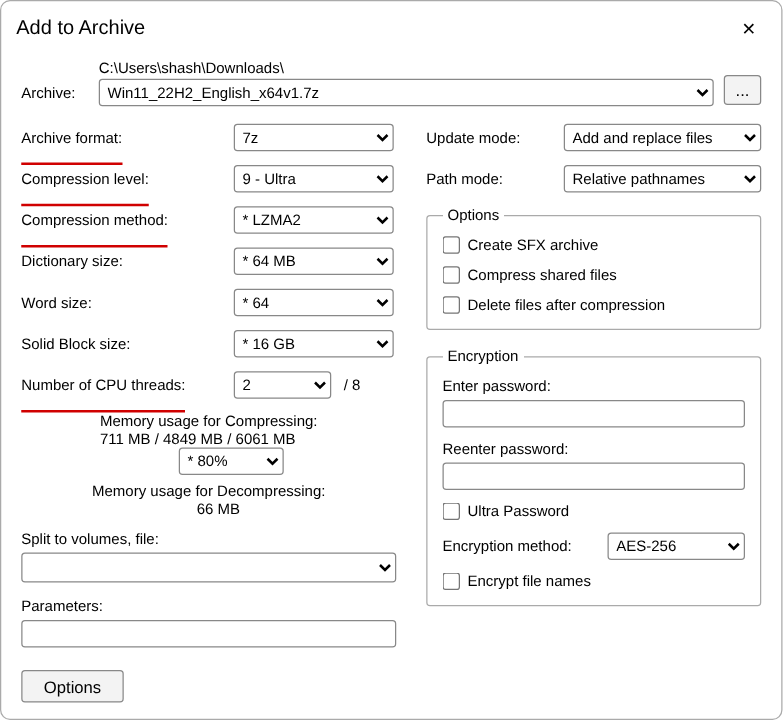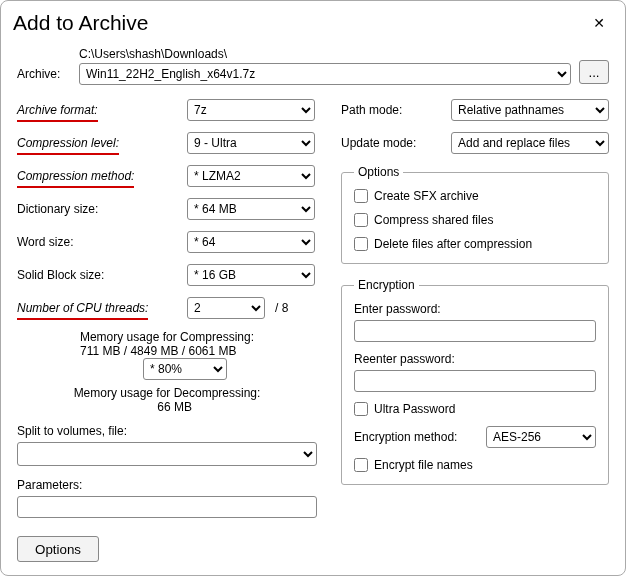--- a/index.html
+++ b/index.html
@@ -14,21 +14,21 @@
     overflow: hidden;
     border: 1px solid #aaa;
     border-radius: 8px;
   }
   .titlebar {
     display: flex;
     justify-content: space-between;
     align-items: center;
     padding: 8px 12px 4px 12px;
   }
-  .title { font-size: 21px; font-weight: 400; }
+  .title { font-size: 16px; font-weight: 400; }
   .close-btn {
     width: 28px; height: 28px;
     display: flex; align-items: center; justify-content: center;
     font-size: 14px;
     background: transparent;
     border: none;
   }
   .content { padding: 6px 16px 10px 16px; }
   .archive-row {
     display: flex;
@@ -62,21 +62,21 @@
   .col-left { width: 300px; }
   .col-right { flex: 1; }
   .form-row {
     display: flex;
     align-items: center;
     margin-bottom: 11px;
     min-height: 22px;
   }
   .label-col { width: 170px; }
   .ctrl-col { width: 128px; }
-  .underline-red { border-bottom: 2px solid #d00000; padding-bottom: 3px; font-style: italic; }
+  .underline-red { border-bottom: 2px solid #d00000; padding-bottom: 13px; }
   .cpu-suffix { margin-left: 10px; }
   .mem-block { margin-top: 6px; margin-bottom: 10px; }
   .mem-row { display: flex; align-items: center; justify-content: space-between; margin-bottom: 6px; min-height: 22px; flex-direction: column;}
   .mem-left { flex:1; }
   .mem-combo { width: 84px; margin-left: 36px; }
   .mem-value { width: 50px; text-align: right; }
   .right-row { display:flex; align-items:center; margin-bottom: 11px; }
   .right-label { width: 110px; }
   .right-ctrl { flex: 1; }
   fieldset {
@@ -189,26 +189,26 @@
       </div>
 
       <div style="margin-top:12px">
         <div class="split-label">Parameters:</div>
         <input type="text" class="wide-combo" style="height: 22px;" value="">
       </div>
     </div>
 
     <div class="col-right">
       <div class="right-row">
+        <div class="right-label">Update mode:</div>
+        <select class="right-ctrl"><option>Add and replace files</option></select>
+      </div>
+      <div class="right-row">
         <div class="right-label">Path mode:</div>
         <select class="right-ctrl"><option>Relative pathnames</option></select>
-      </div>
-      <div class="right-row">
-        <div class="right-label">Update mode:</div>
-        <select class="right-ctrl"><option>Add and replace files</option></select>
       </div>
 
       <fieldset>
         <legend>Options</legend>
         <div class="opt-row">
           <input type="checkbox" style="">
           <span>Create SFX archive</span>
         </div>
         <div class="opt-row">
           <input type="checkbox" style="">

